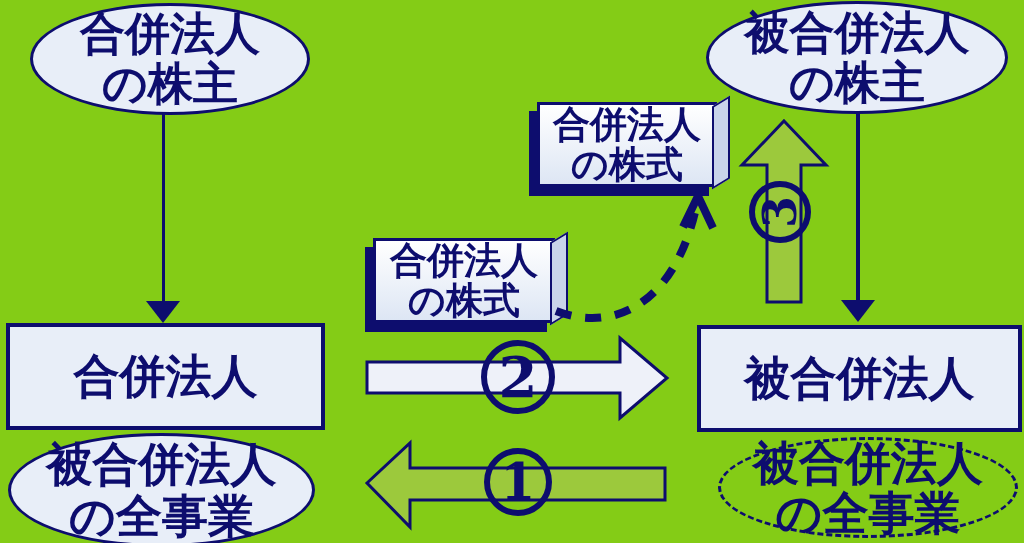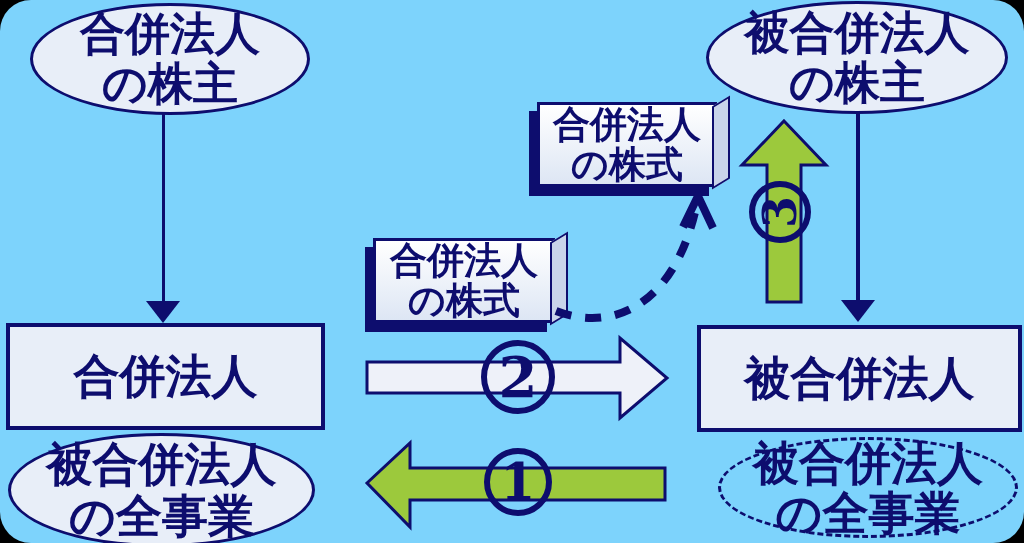--- a/index.html
+++ b/index.html
@@ -1,20 +1,19 @@
 <!DOCTYPE html>
 <html><head>
 <meta charset="utf-8">
 <style>
   html,body { margin:0; padding:0; background:#000; }
   .stage {
     position:relative; width:1024px; height:543px; overflow:hidden;
-    background:#7dd3fc;
+    background:#84cc16;
     font-family:"DejaVu Sans","Liberation Sans",sans-serif;
-    border-radius:31px;
   }
   .ellipse {
     position:absolute; box-sizing:border-box;
     background:#e8eef8; border:3px solid #0d0d6e; border-radius:50%;
     display:flex; flex-direction:column; align-items:center; justify-content:center;
     color:#0d0d6e; font-weight:600; text-align:center;
   }
   .ellipse.dashed { background:transparent; border:3px dashed #0d0d6e; }
   .line { white-space:nowrap; }
   .rect {

